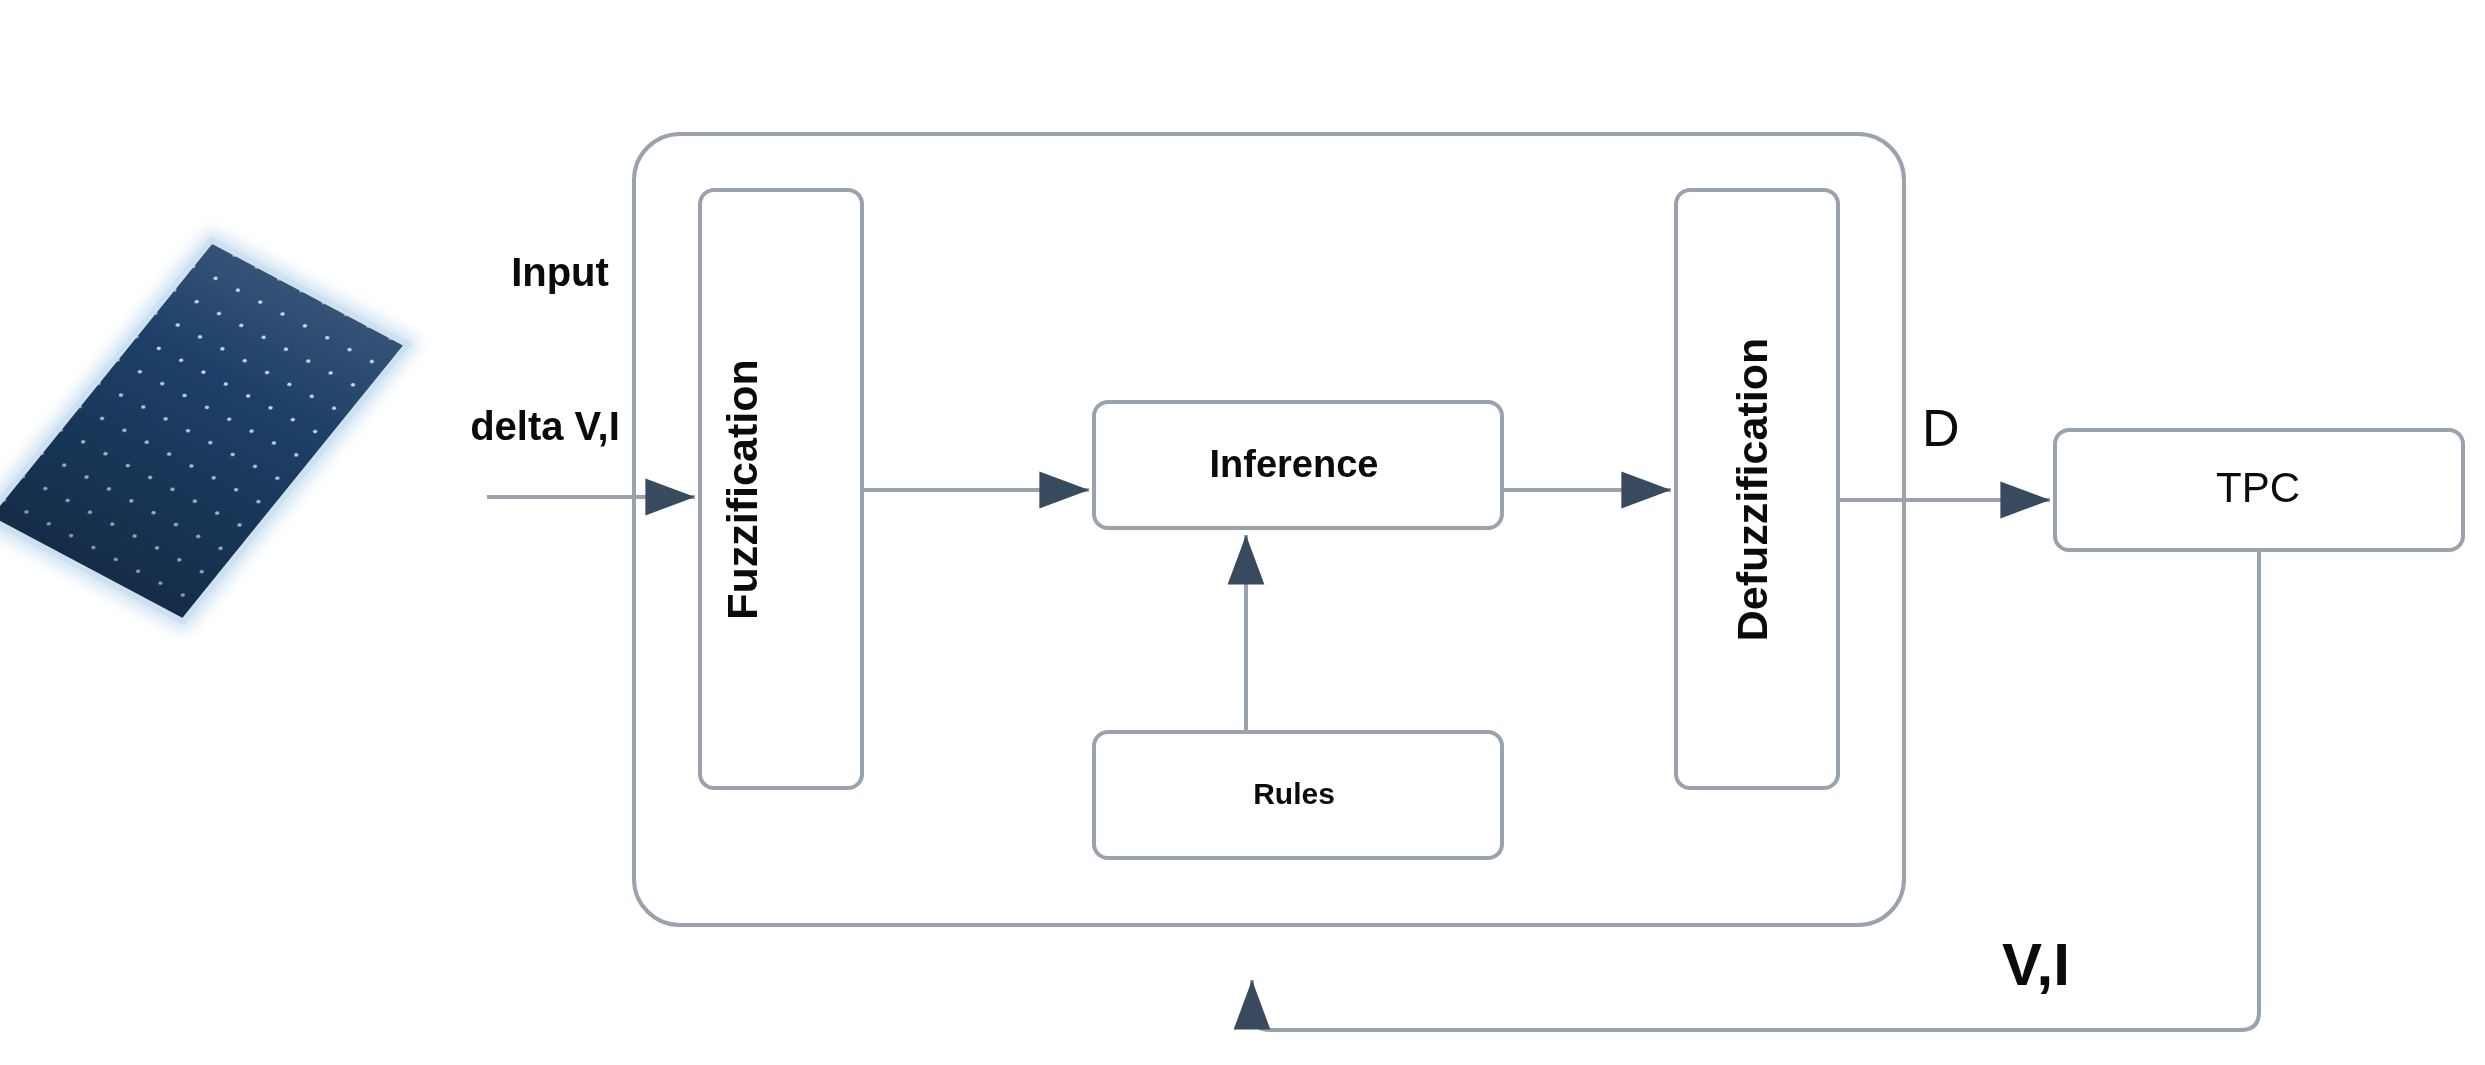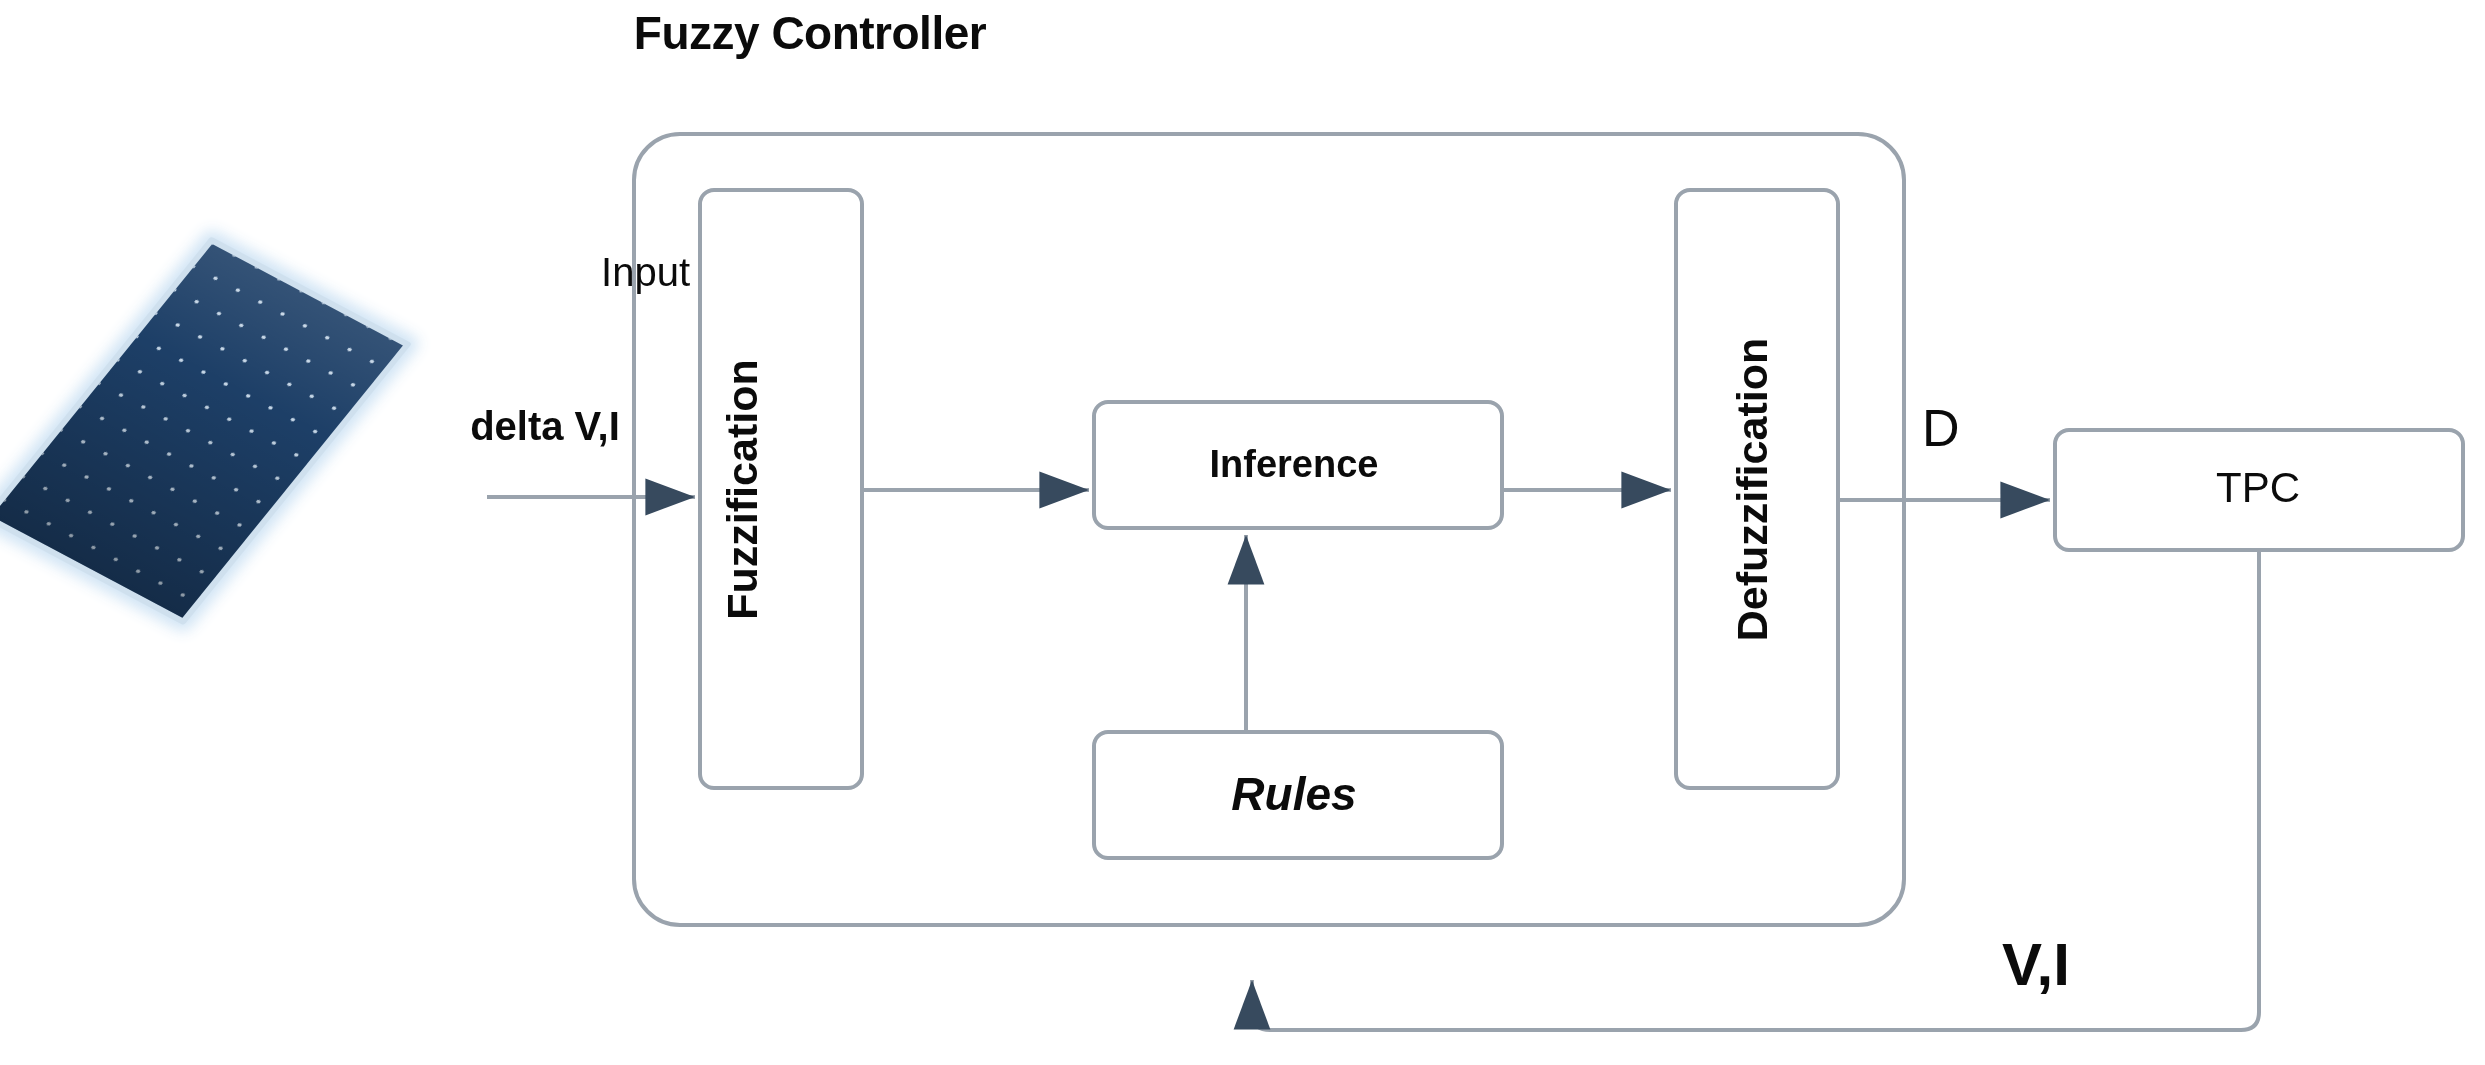--- a/index.html
+++ b/index.html
@@ -35,23 +35,23 @@
     width: 1620px;
     text-align: center;
     font-size: 46px;
     font-weight: bold;
     letter-spacing: -0.5px;
   }
   #label-input-line1 {
     left: 430px;
     top: 250px;
     width: 260px;
-    text-align: right;
+    text-align: center;
     font-size: 40px;
-    font-weight: normal;
+    font-weight: bold;
   }
   #label-input-line2 {
     left: 400px;
     top: 368px;
     width: 290px;
     text-align: center;
     font-size: 40px;
     font-weight: bold;
     margin-top: 36px;
   }
@@ -101,23 +101,22 @@
     width: 408px;
     height: 128px;
     font-size: 38px;
     font-weight: bold;
   }
   #text-rules {
     left: 1090px;
     top: 730px;
     width: 408px;
     height: 128px;
-    font-size: 46px;
-    font-weight: bold;
-    font-style: italic;
+    font-size: 30px;
+    font-weight: bold;
   }
   #text-tpc {
     left: 2053px;
     top: 428px;
     width: 410px;
     height: 120px;
     font-size: 42px;
     font-weight: normal;
   }
   
@@ -207,21 +206,20 @@
 
     <line x1="1504" y1="490" x2="1671" y2="490" stroke="#9aa3ad" stroke-width="4" marker-end="url(#arrowhead)"></line>
 
     <line x1="1246" y1="730" x2="1246" y2="535" stroke="#9aa3ad" stroke-width="4" marker-end="url(#arrowhead)"></line>
 
     <line x1="1840" y1="500" x2="2050" y2="500" stroke="#9aa3ad" stroke-width="4" marker-end="url(#arrowhead)"></line>
 
     <path d="M2259,552 L2259,1012 Q2259,1030 2241,1030 L1270,1030 Q1252,1030 1252,1012 L1252,980" fill="none" stroke="#9aa3ad" stroke-width="4" marker-end="url(#arrowhead)"></path>
   </svg>
 
-  <div class="lbl" id="title-fuzzy-controller">Fuzzy Controller</div>
 
   <div class="lbl" id="label-input-line1">Input</div>
 
   <div class="lbl" id="label-input-line2">delta V,I</div>
 
   <div class="lbl" id="label-d">D</div>
 
   <div class="lbl" id="label-vi">V,I</div>
 
   <div class="box-text" id="text-fuzzification">

